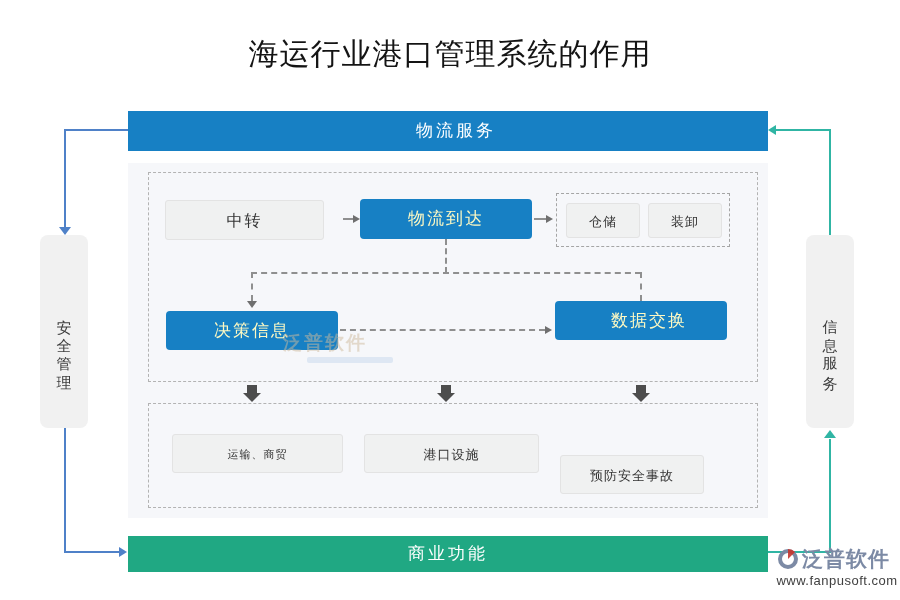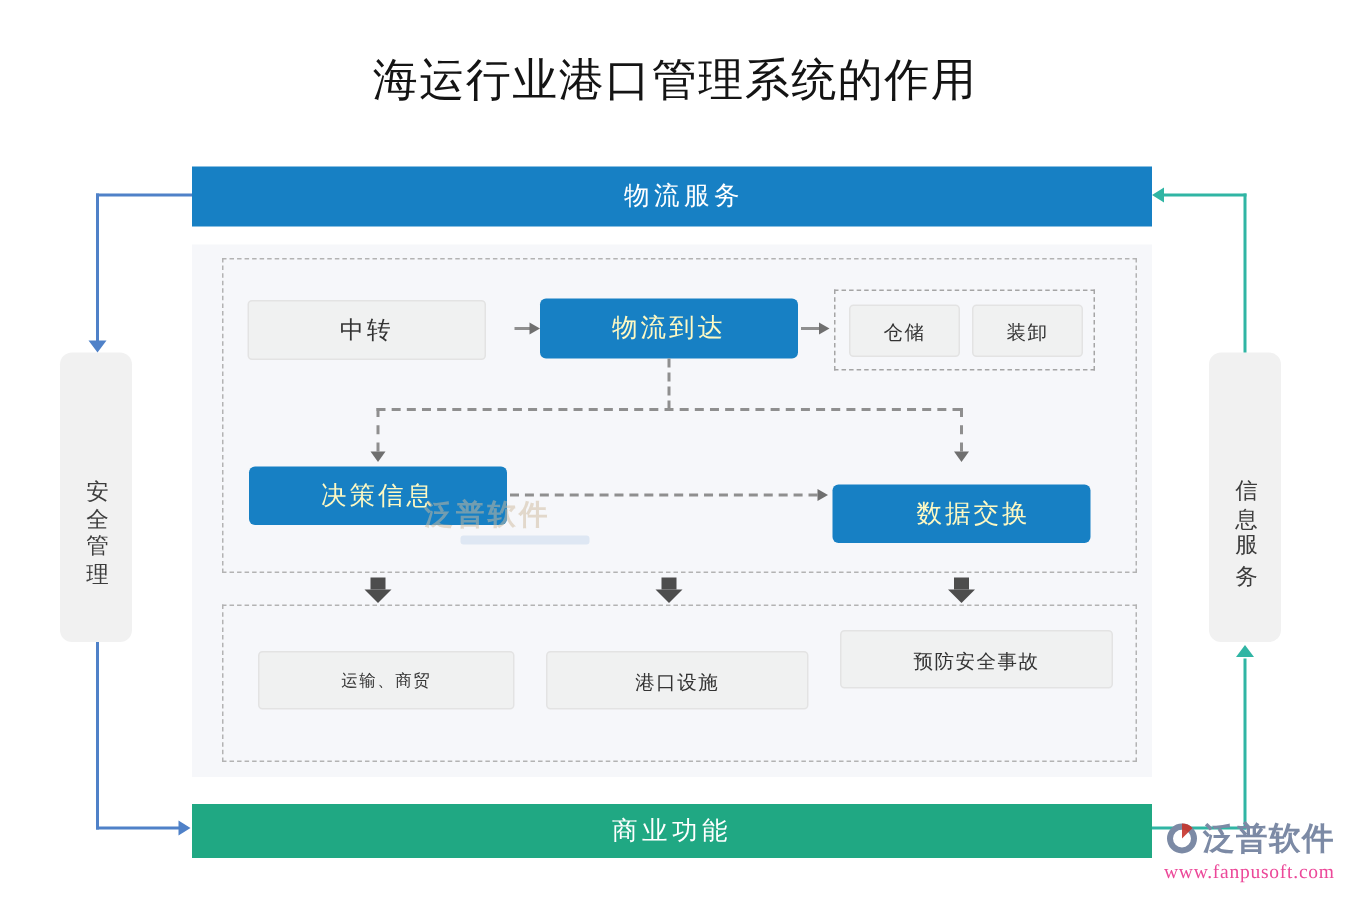--- a/index.html
+++ b/index.html
@@ -72,22 +72,22 @@
 
   
   .watermark{left:283px;top:330px;width:160px;opacity:0.55;pointer-events:none;}
   .watermark .wm-text{font-size:19px;font-weight:bold;color:rgba(206,186,156,0.9);letter-spacing:2px;}
   .watermark .wm-sub{margin-top:1px;margin-left:24px;width:86px;height:6px;background:rgba(120,165,215,0.35);border-radius:2px;}
 
   
   .footer-logo{left:776px;top:545px;width:122px;}
   .footer-logo .brand-row{display:flex;align-items:center;gap:2px;}
   .footer-logo .brand-text{font-size:21px;font-weight:bold;color:#7c8aa5;letter-spacing:1px;}
-  .footer-logo .site{font-family:Liberation Serif, serif;
-    font-size:13px;color:#ec4899;margin-top:0px;letter-spacing:0.5px;}
+  .footer-logo .site{font-family:Liberation Sans, sans-serif;
+    font-size:13px;color:#404040;margin-top:0px;letter-spacing:0.5px;text-align:center;}
 </style>
 </head>
 <body>
 
 <div class="canvas">
 
   <div class="abs page-title">海运行业港口管理系统的作用</div>
 
   <div class="abs banner top">物流服务</div>
 
@@ -114,21 +114,21 @@
   <div class="abs dline-v" style="left:251px;top:272px;height:29px;"></div>
   <div class="abs ah-down" style="left:247px;top:301px;"></div>
   <div class="abs dline-v" style="left:640px;top:272px;height:29px;"></div>
   <div class="abs ah-down" style="left:636px;top:301px;"></div>
 
   <div class="abs blue-box" style="left:166px;top:311px;width:172px;height:39px;line-height:39px;">决策信息</div>
 
   <div class="abs dline-h" style="left:340px;top:329px;width:205px;"></div>
   <div class="abs ah-right" style="left:545px;top:326px;"></div>
 
-  <div class="abs blue-box" style="left:555px;top:323px;width:172px;height:39px;line-height:39px;padding-left:16px;">数据交换</div>
+  <div class="abs blue-box" style="left:555px;top:301px;width:172px;height:39px;line-height:39px;padding-left:16px;">数据交换</div>
 
   <div class="abs watermark">
     <div class="wm-text">泛普软件</div>
     <div class="wm-sub"></div>
   </div>
 
   <div class="abs thick-arrow" style="left:243px;top:385px;width:18px;height:17px;">
     <div class="stem"></div>
       <div class="head"></div>
   </div>
@@ -138,21 +138,21 @@
   </div>
   <div class="abs thick-arrow" style="left:632px;top:385px;width:18px;height:17px;">
     <div class="stem"></div>
       <div class="head"></div>
   </div>
 
   <div class="abs dashed-box lower-dashed"></div>
 
   <div class="abs gray-box" style="left:172px;top:434px;width:171px;height:39px;line-height:39px;font-size:11px;letter-spacing:1px;">运输、商贸</div>
   <div class="abs gray-box" style="left:364px;top:434px;width:175px;height:39px;line-height:39px;font-size:13px;letter-spacing:1px;">港口设施</div>
-  <div class="abs gray-box" style="left:560px;top:420px;width:182px;height:39px;line-height:39px;font-size:13px;letter-spacing:1px;">预防安全事故</div>
+  <div class="abs gray-box" style="left:560px;top:455px;width:144px;height:39px;line-height:39px;font-size:13px;letter-spacing:1px;">预防安全事故</div>
 
   <div class="abs banner bottom">商业功能</div>
 
   <div class="abs side-box" style="left:40px;">安全管理</div>
 
   <div class="abs side-box" style="left:806px;">信息服务</div>
 
   <div class="abs cline-h-blue" style="left:64px;top:129px;width:64px;"></div>
   <div class="abs cline-v-blue" style="left:64px;top:129px;height:99px;"></div>
   <div class="abs ah-down-blue" style="left:59px;top:227px;"></div>

